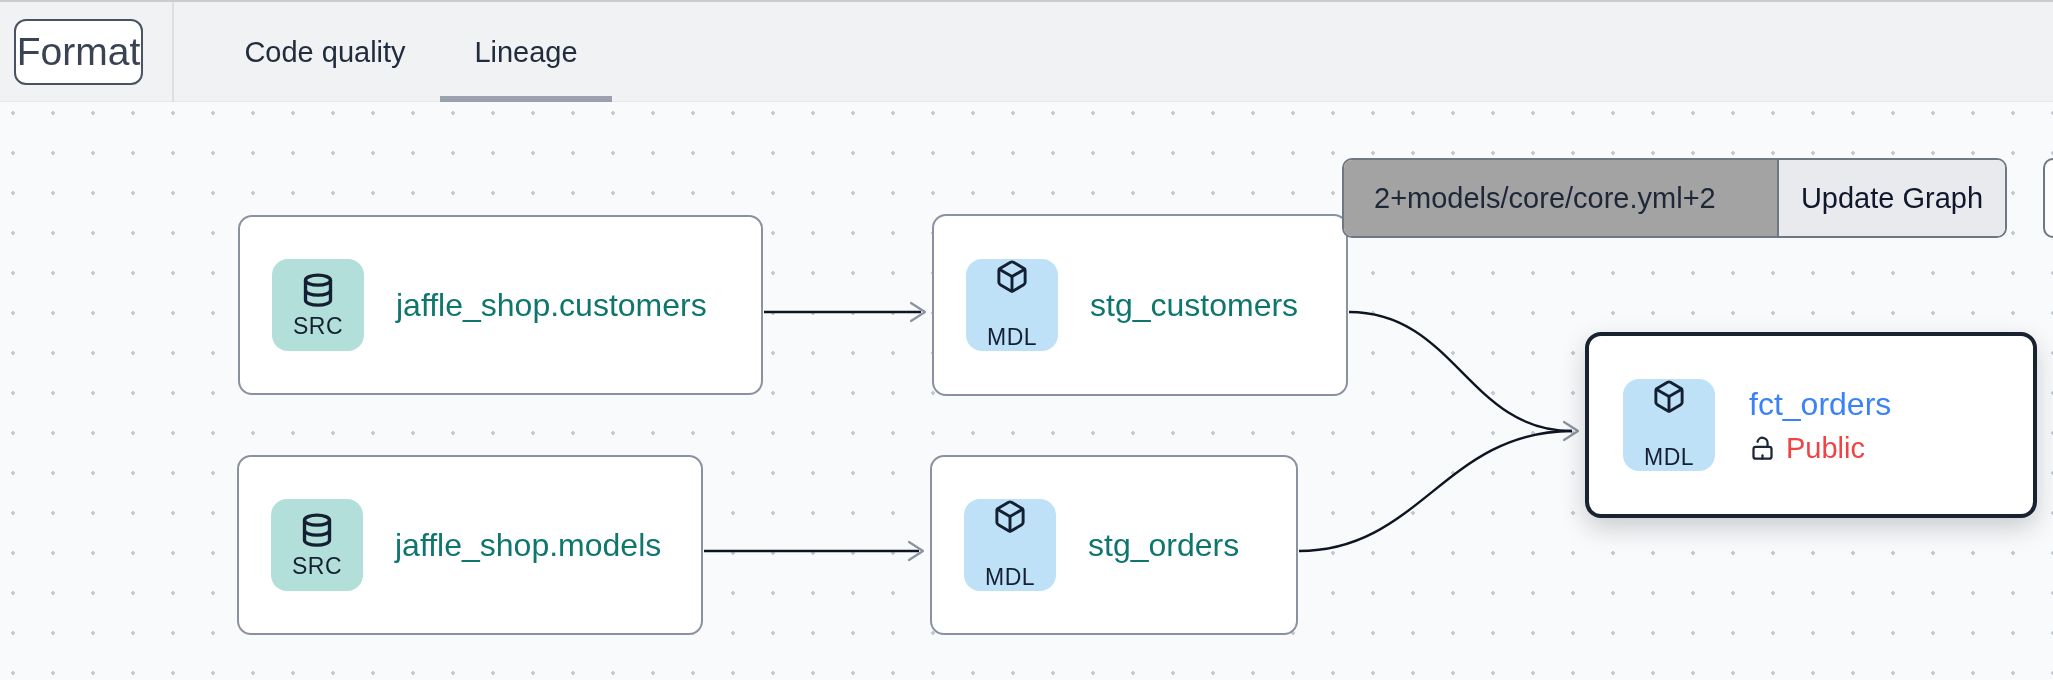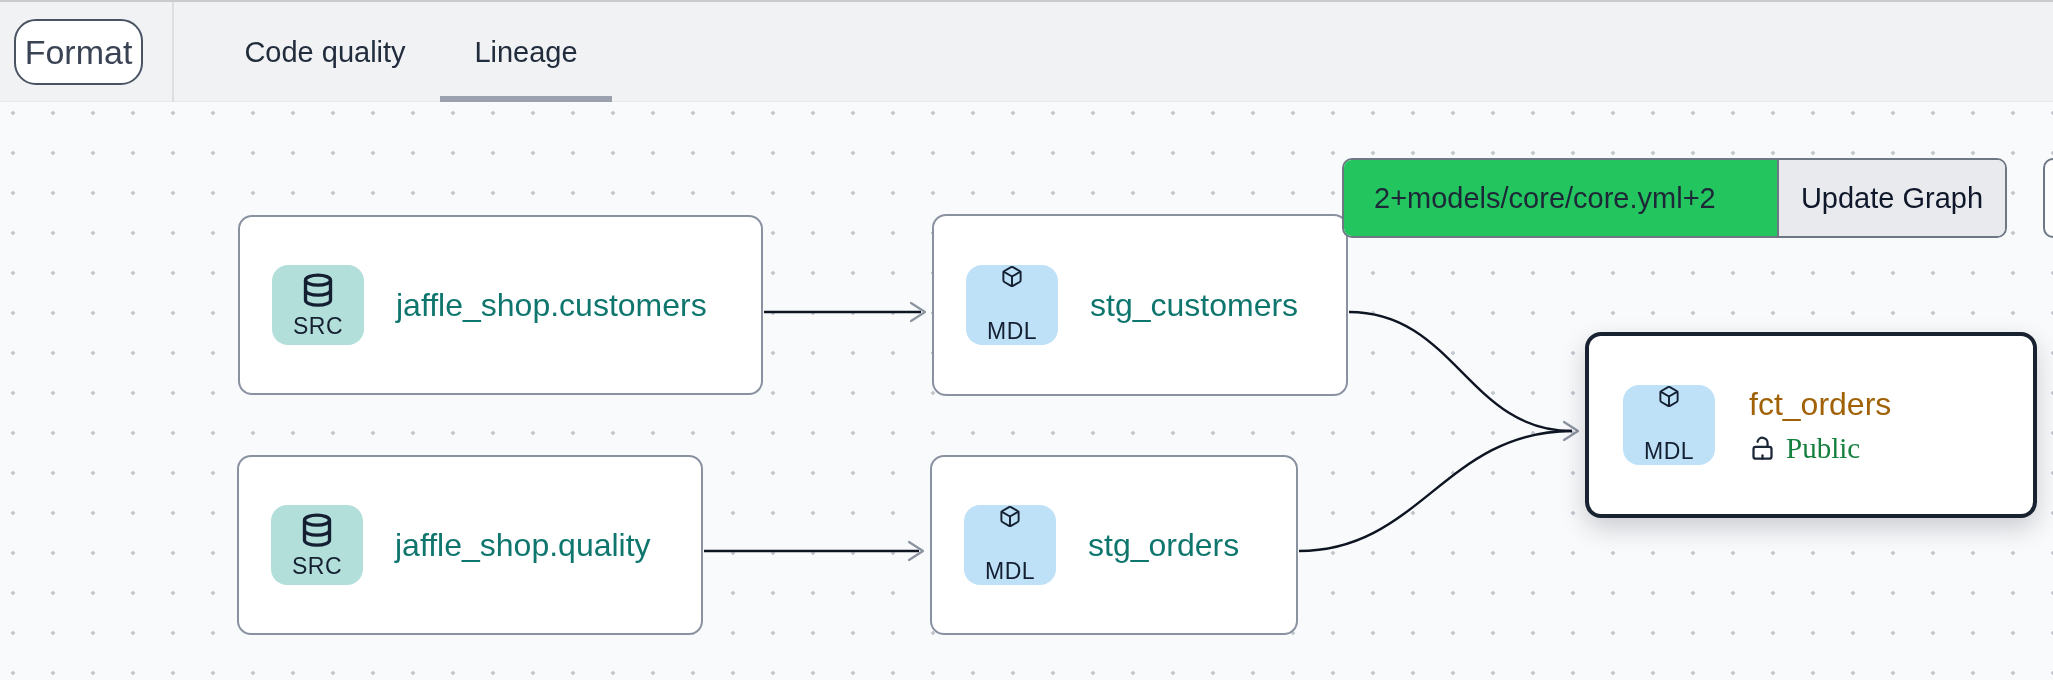--- a/index.html
+++ b/index.html
@@ -11,23 +11,23 @@
 
   
   .topbar {
     position:absolute; left:0; top:0; width:2053px; height:102px;
     background:#f1f2f4; box-sizing:border-box;
     border-top:2px solid #c9cbcf;
     border-bottom:1px solid #e6e8ea;
   }
   .format-btn {
     position:absolute; left:14px; top:17px; width:129px; height:66px;
-    background:#ffffff; border:2px solid #4a5362; border-radius:22px;
+    background:#ffffff; border:2px solid #4a5362; border-radius:12px;
     box-sizing:border-box; display:flex; align-items:center; justify-content:center;
-    font-size:34px; color:#3a4354; cursor:pointer;
+    font-size:39px; color:#3a4354; cursor:pointer;
   }
   .topbar-divider {
     position:absolute; left:172px; top:0; width:2px; height:100px; background:#dcdee2;
   }
   .tab {
     position:absolute; top:0; height:100px;
     display:flex; align-items:center; justify-content:center;
     font-size:29px; color:#212c3c; cursor:pointer; white-space:nowrap;
   }
   .tab-code    { left:233px; width:184px; }
@@ -59,43 +59,43 @@
     box-shadow:0 10px 26px rgba(15,25,45,0.20);
     gap:34px; padding-left:34px;
   }
   .node-customers     { left:238px; top:113px; width:525px; height:180px; }
   .node-stg-customers { left:932px; top:112px; width:416px; height:182px; }
   .node-orders        { left:237px; top:353px; width:466px; height:180px; }
   .node-stg-orders    { left:930px; top:353px; width:368px; height:180px; }
   .node-fct-orders    { left:1585px; top:230px; width:452px; height:186px; }
 
   .badge {
-    width:92px; height:80px; border-radius:16px; flex:0 0 auto;
+    width:92px; height:92px; border-radius:16px; flex:0 0 auto;
     display:flex; flex-direction:column; align-items:center; justify-content:center; gap:2px;
   }
   .badge-src { background:#b3dfdb; }
   .badge-mdl { background:#bfe1f8;gap:30px; }
   .badge svg { width:40px; height:40px; stroke:#142031; }
   .badge-label { font-size:23px; letter-spacing:0.5px; color:#142031; }
 
   .node-label { font-size:32px; color:#0f766e; white-space:nowrap; }
   .node-text-col { display:flex; flex-direction:column; }
-  .node-title { font-size:32px; color:#a16207; white-space:nowrap; }
+  .node-title { font-size:32px; color:#3b82f6; white-space:nowrap; }
   .access-row { display:flex; align-items:center; gap:10px; margin-top:9px; }
   .access-row svg { width:27px; height:27px; stroke:#1b2637; }
-  .access-label { font-size:29px; color:#15803d;font-family:Liberation Serif, serif; }
+  .access-label { font-size:29px; color:#ef4444; }
 
   
   .selector {
     position:absolute; left:1342px; top:56px; width:665px; height:80px;
     border:2px solid #6e7784; border-radius:10px; box-sizing:border-box;
     display:flex; overflow:hidden; background:#ffffff;
   }
   .selector-input {
-    width:433px; border:none; outline:none; background:#22c55e;
+    width:433px; border:none; outline:none; background:#a3a3a3;
     font-family:inherit; font-size:29px; color:#1d2737;
     padding:0 16px 0 30px; box-sizing:border-box;
   }
   .update-btn {
     flex:1; background:#e9eaed; border:none; border-left:2px solid #6e7784;
     font-family:inherit; font-size:29px; color:#0f172a; cursor:pointer;
   }
   .ghost-btn {
     position:absolute; left:2043px; top:56px; width:70px; height:80px;
     background:#fdfdfe; border:2px solid #6e7784; border-radius:10px; box-sizing:border-box;
@@ -156,21 +156,21 @@
 
   <div class="node node-orders">
     <div class="badge badge-src">
       <svg viewBox="0 0 24 24" class="icon-stroke">
         <ellipse cx="12" cy="5.5" rx="7.5" ry="3"></ellipse>
         <path d="M4.5 5.5 v6 c0 1.66 3.36 3 7.5 3 s7.5 -1.34 7.5 -3 v-6"></path>
         <path d="M4.5 11.5 v6 c0 1.66 3.36 3 7.5 3 s7.5 -1.34 7.5 -3 v-6"></path>
       </svg>
       <span class="badge-label">SRC</span>
     </div>
-    <span class="node-label">jaffle_shop.quality</span>
+    <span class="node-label">jaffle_shop.models</span>
   </div>
 
   <div class="node node-stg-orders">
     <div class="badge badge-mdl">
       <svg viewBox="0 0 24 24" class="icon-stroke">
         <path d="M21 16V8a2 2 0 0 0-1-1.73l-7-4a2 2 0 0 0-2 0l-7 4A2 2 0 0 0 3 8v8a2 2 0 0 0 1 1.73l7 4a2 2 0 0 0 2 0l7-4A2 2 0 0 0 21 16z"></path>
         <polyline points="3.27 6.96 12 12.01 20.73 6.96"></polyline>
         <line x1="12" y1="22.08" x2="12" y2="12"></line>
       </svg>
       <span class="badge-label">MDL</span>

